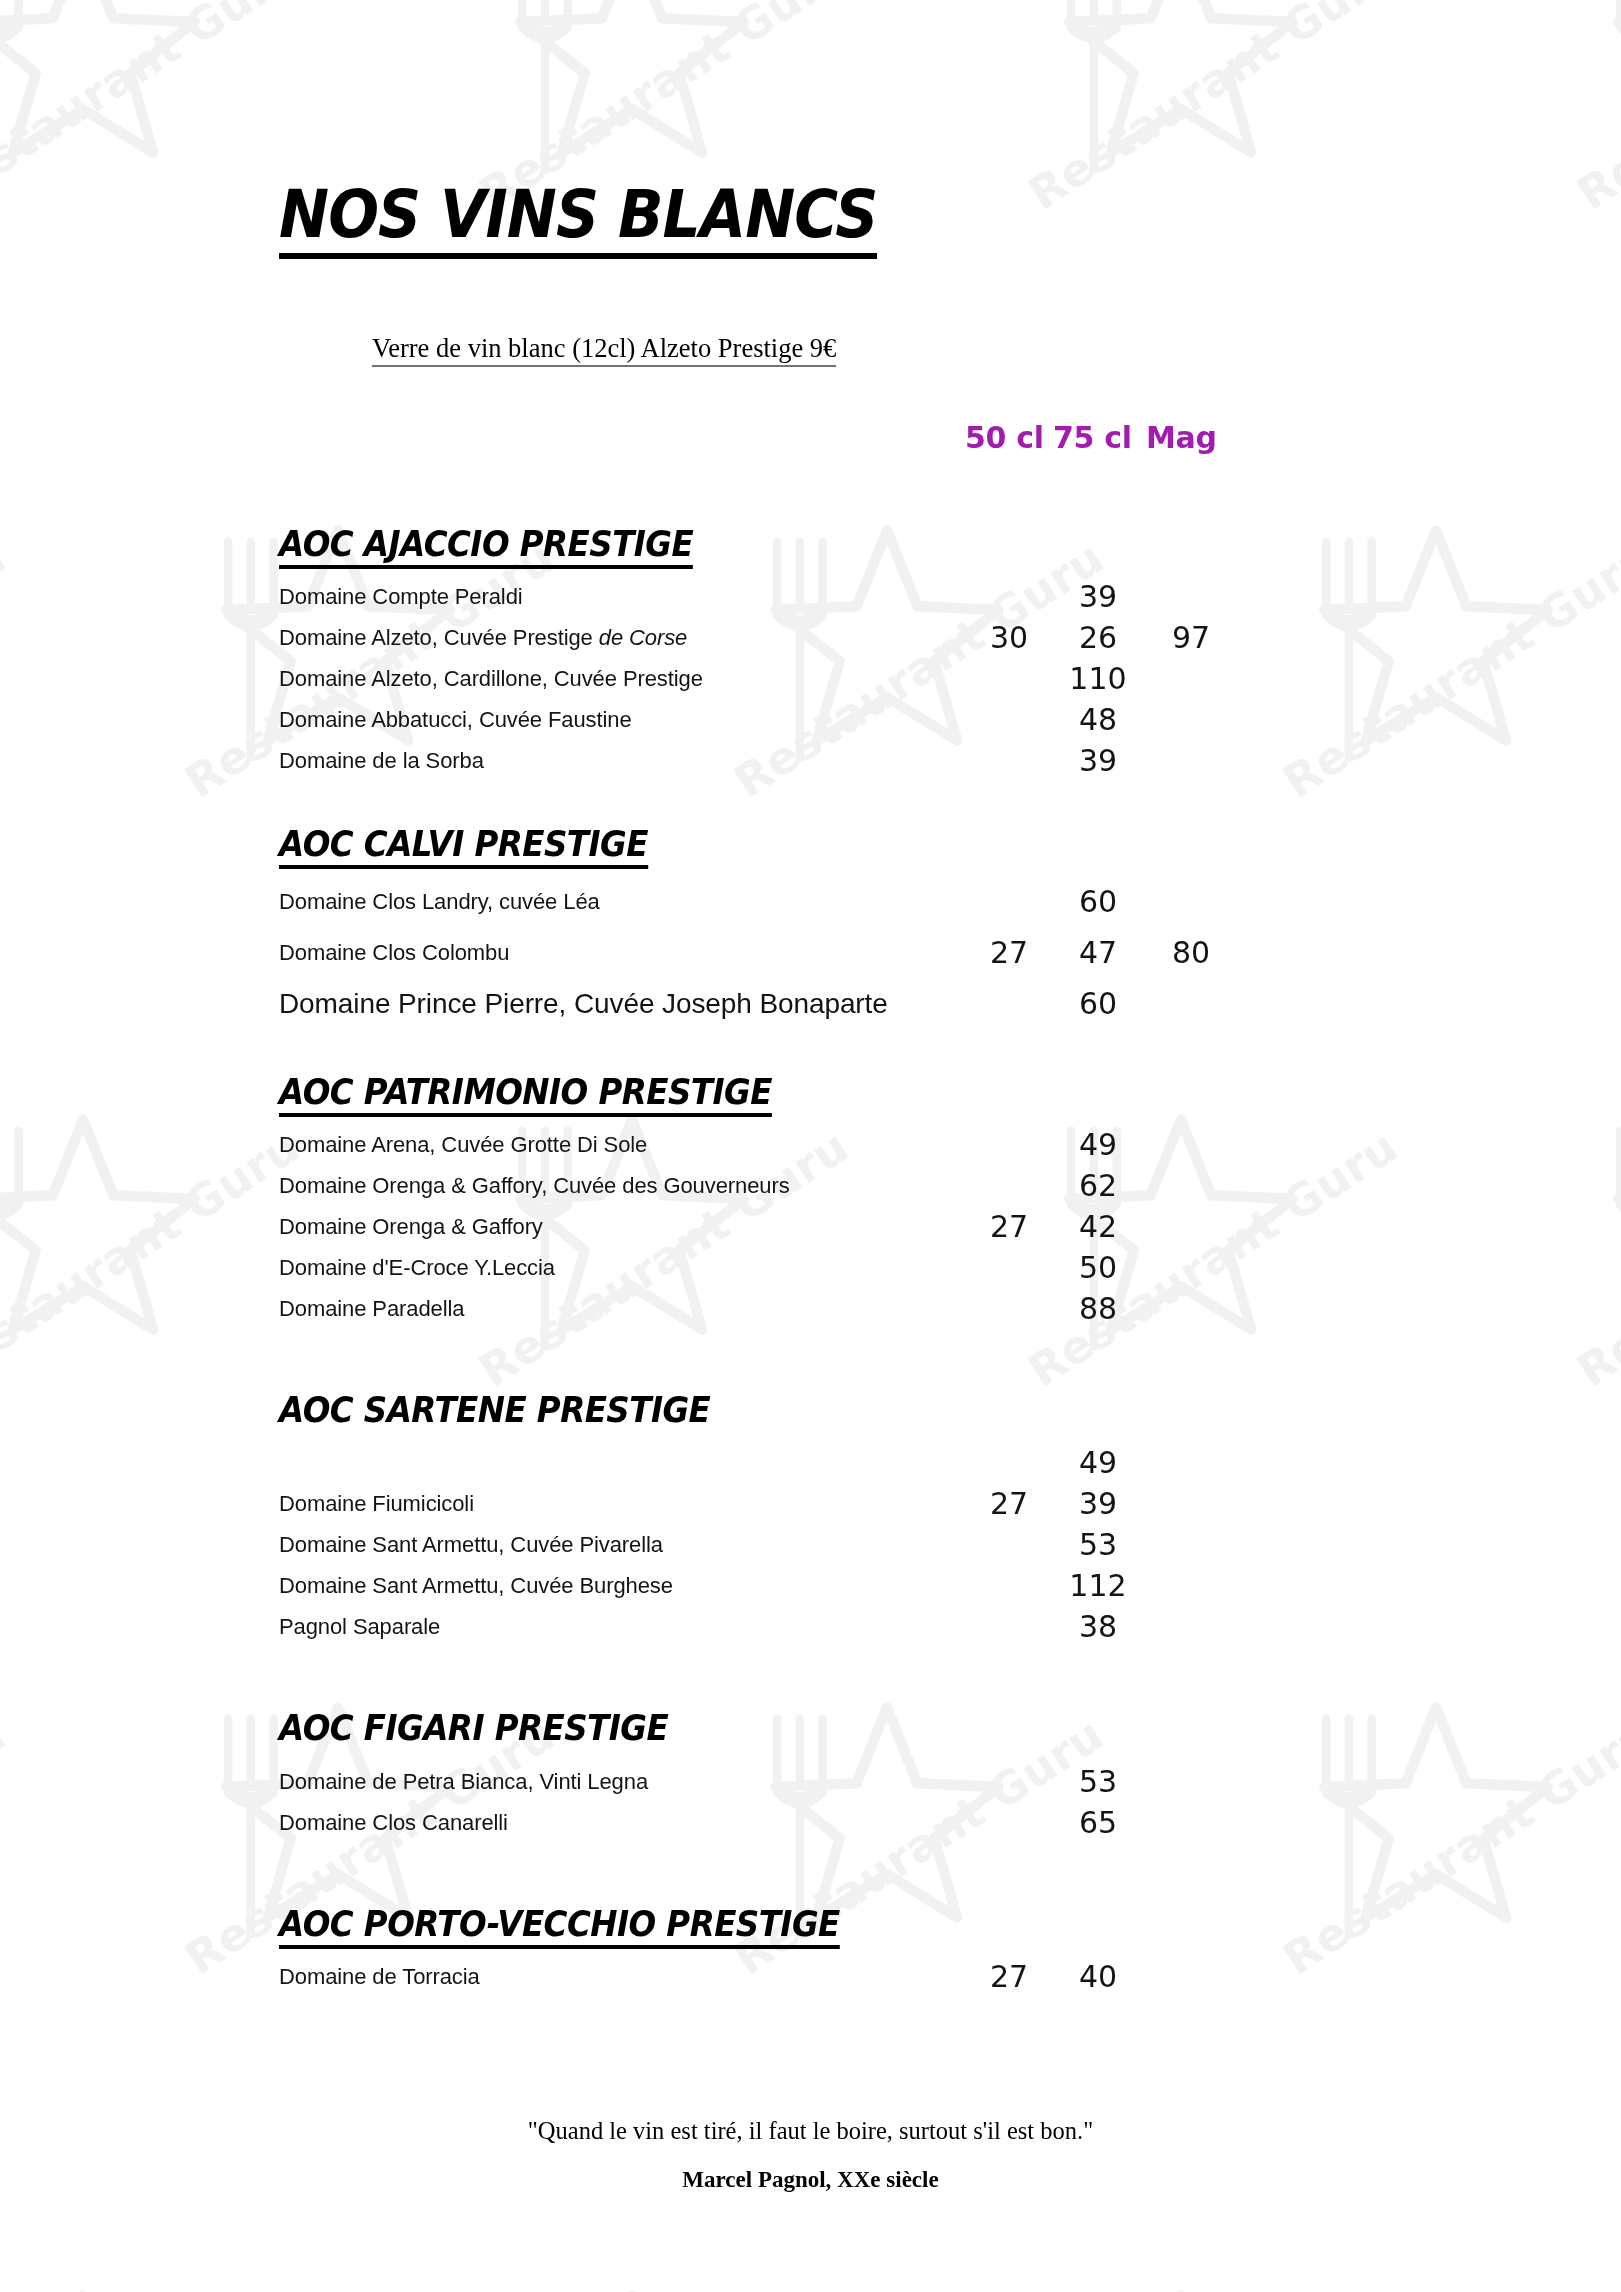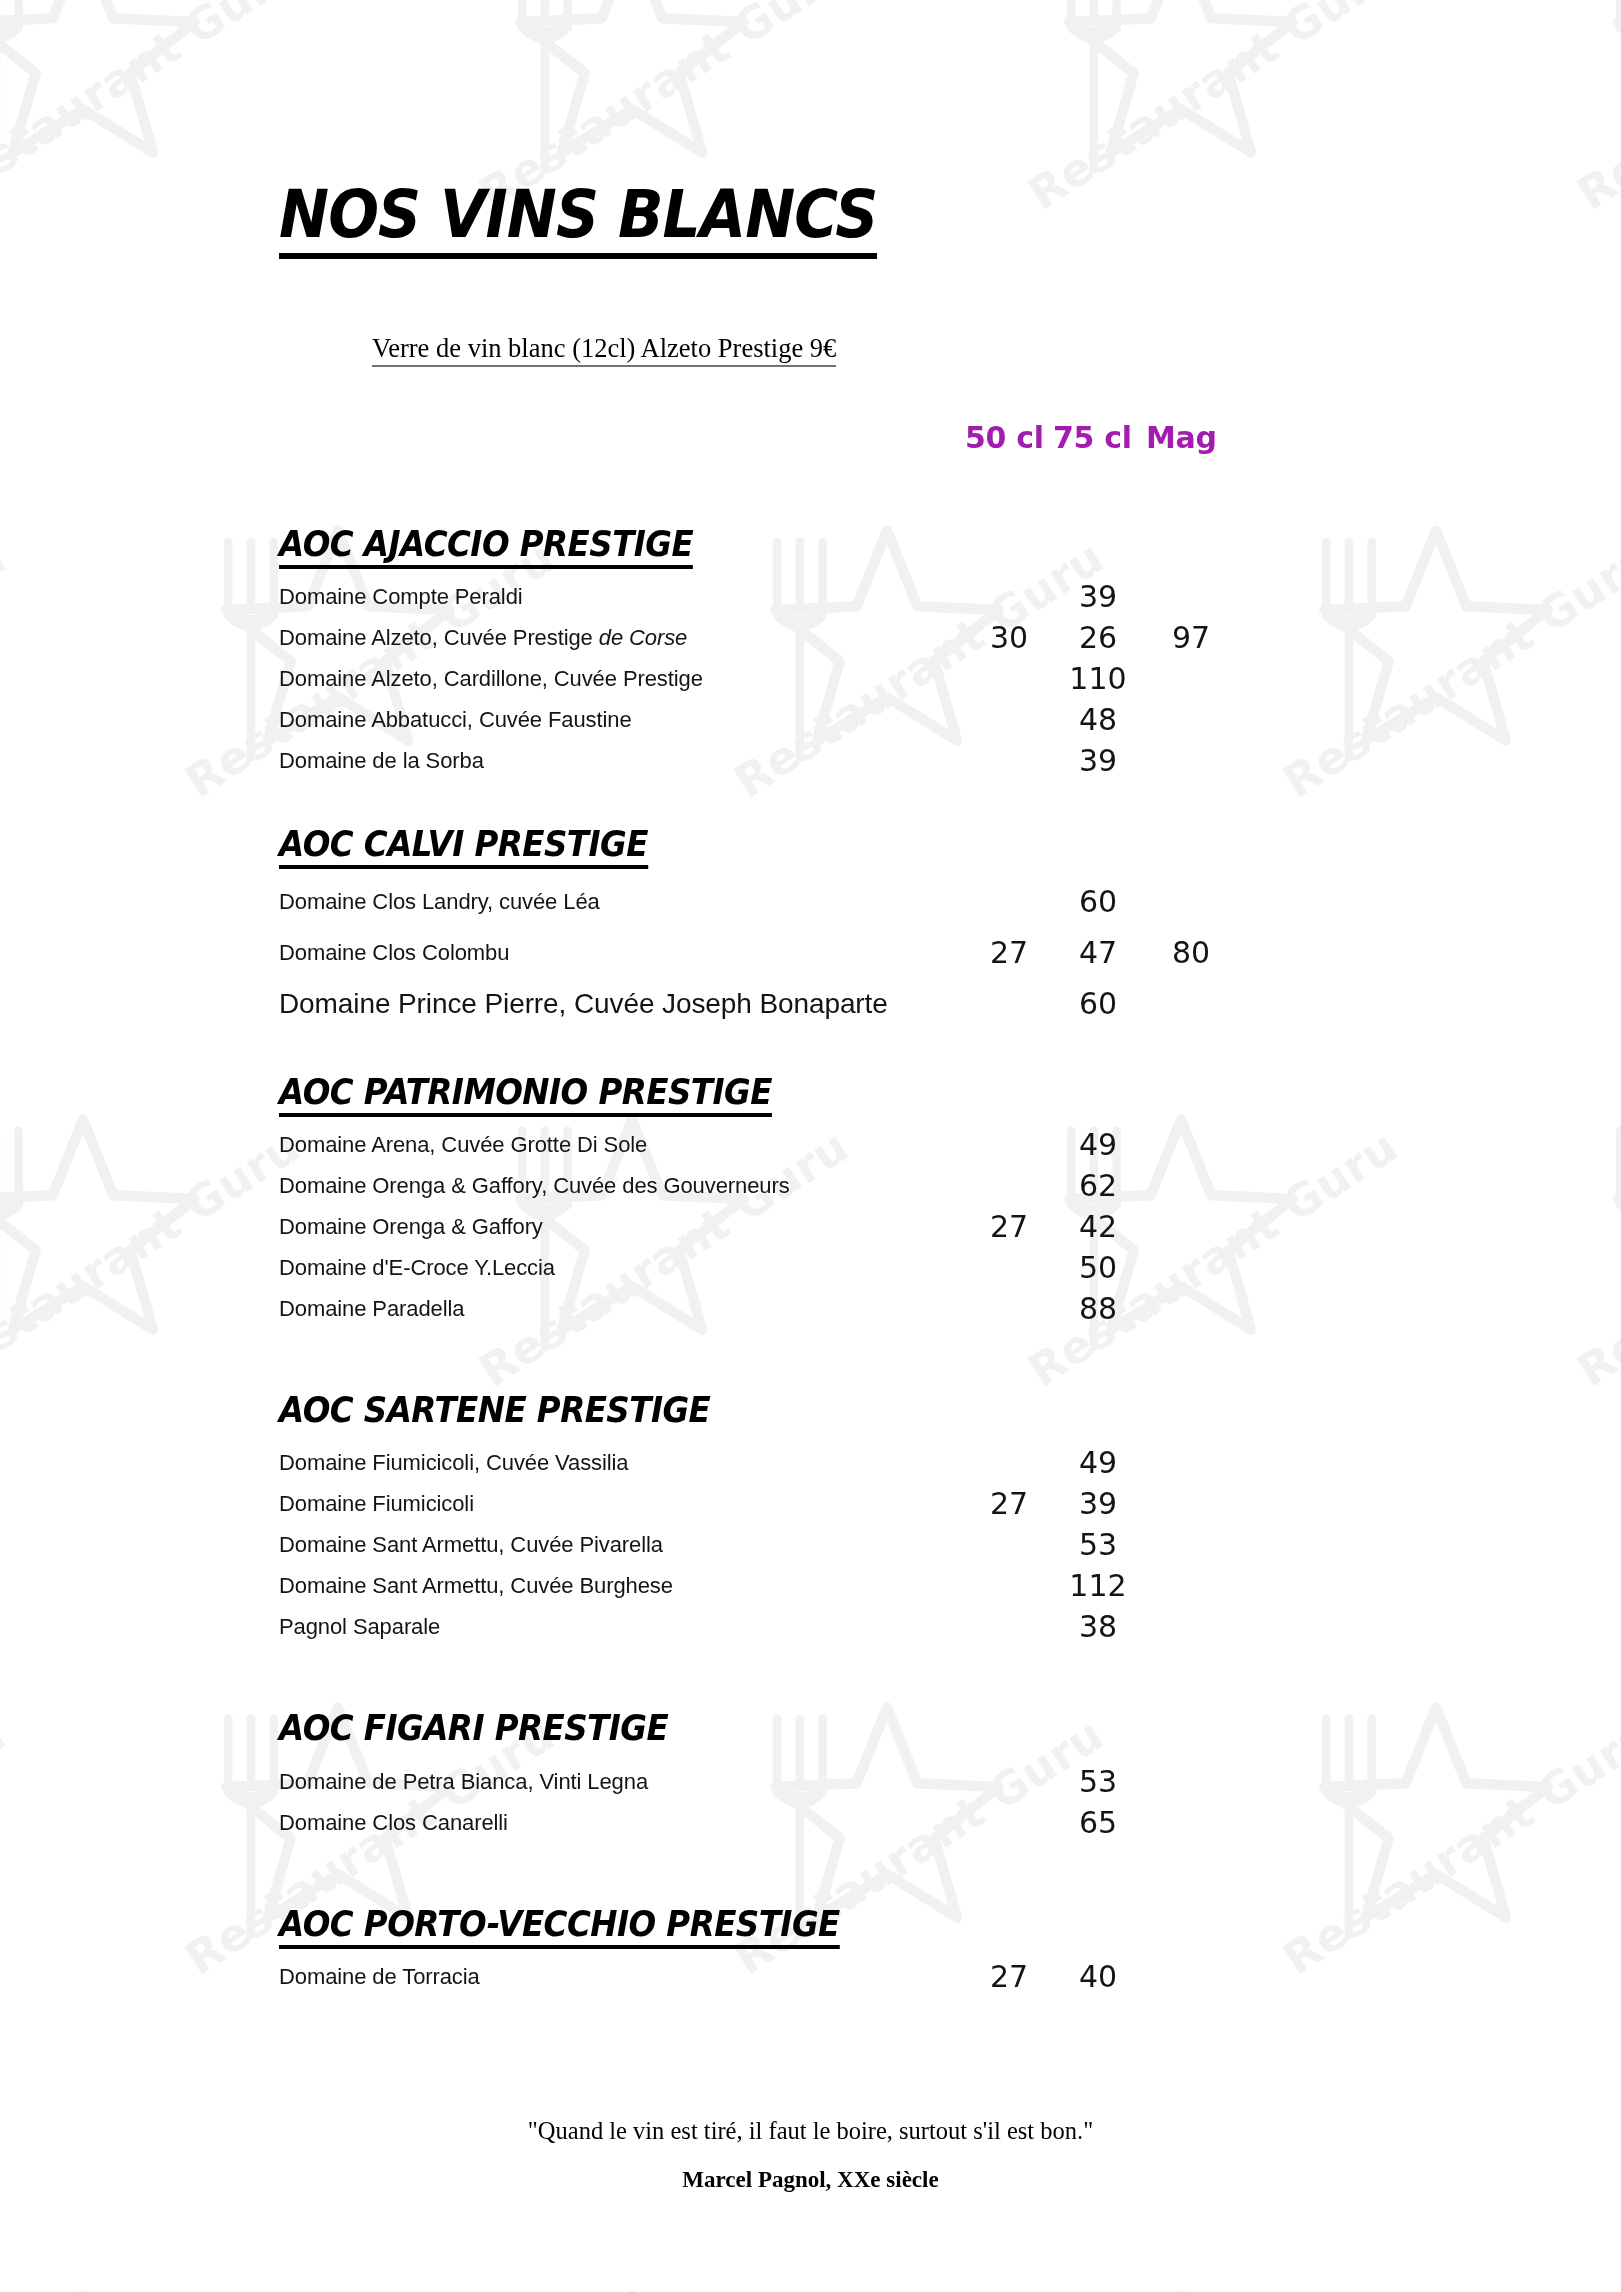--- a/index.html
+++ b/index.html
@@ -438,21 +438,20 @@
             <div class="row">
               <div class="name">Domaine Paradella</div>
               <div class="p p50"></div>
               <div class="p p75">88</div>
               <div class="p pmag"></div>
             </div>
           </div></div>
         <div class="spacer-lg"></div>
         <div class="section"><div class="section-title no-rule">AOC SARTENE PRESTIGE</div><div class="items">
             <div class="row">
-              <div class="name">Domaine Fiumicicoli, Cuvée Vassilia</div>
               <div class="p p50"></div>
               <div class="p p75">49</div>
               <div class="p pmag"></div>
             </div>
             <div class="row">
               <div class="name">Domaine Fiumicicoli</div>
               <div class="p p50">27</div>
               <div class="p p75">39</div>
               <div class="p pmag"></div>
             </div>

